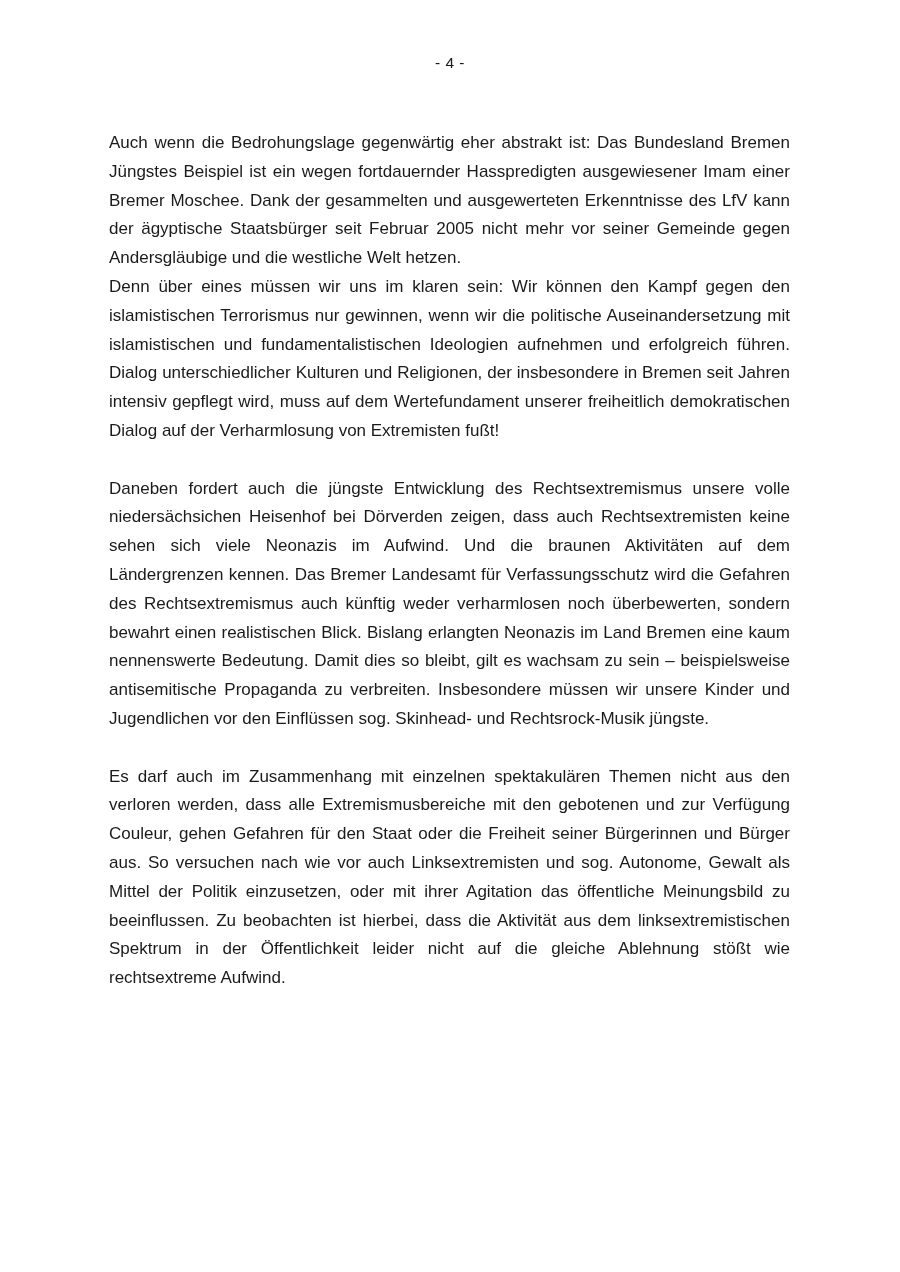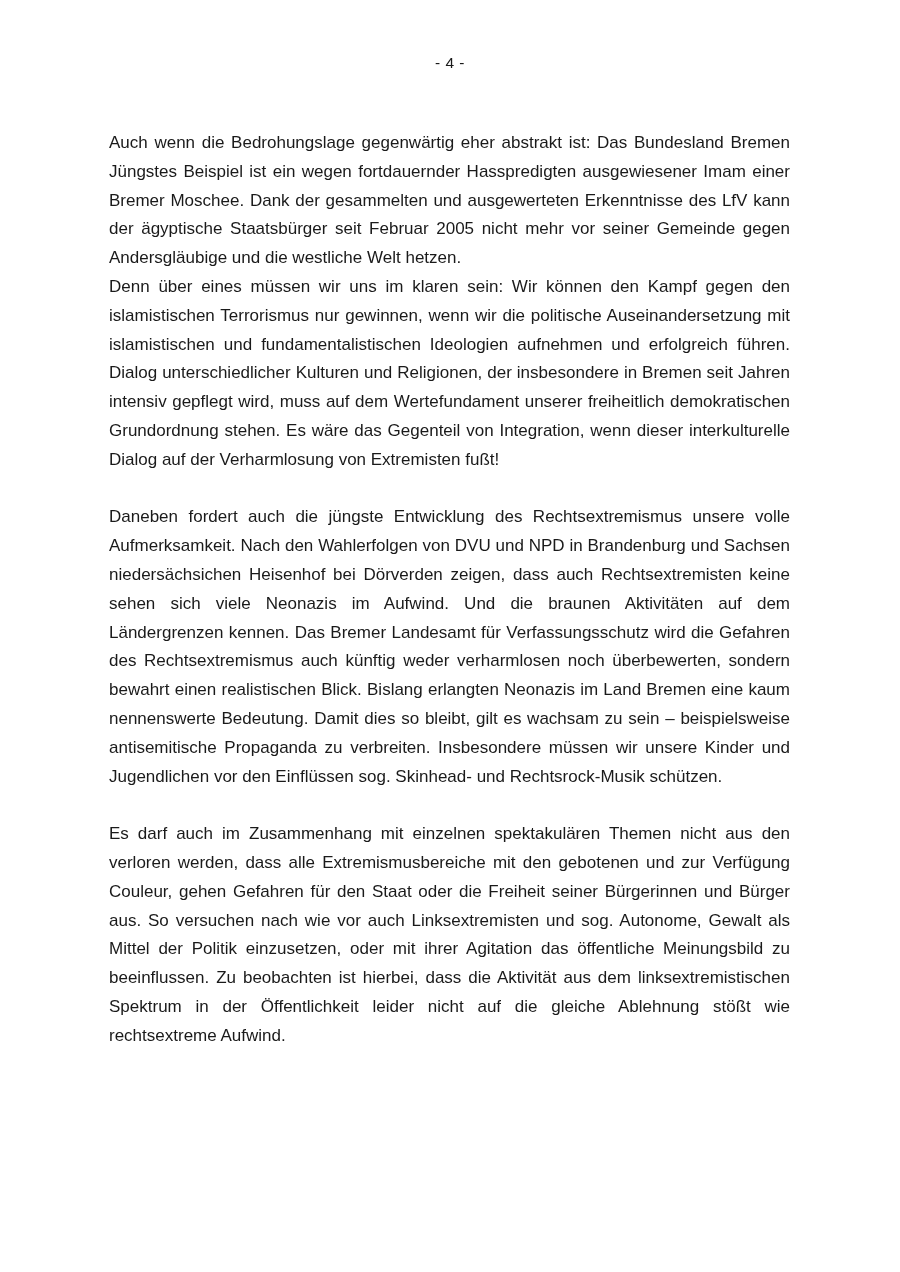--- a/index.html
+++ b/index.html
@@ -66,35 +66,33 @@
         <div class="text-line">Bremer Moschee. Dank der gesammelten und ausgewerteten Erkenntnisse des LfV kann</div>
         <div class="text-line">der  ägyptische Staatsbürger seit Februar 2005 nicht mehr vor seiner Gemeinde gegen</div>
         <div class="text-line para-last">Andersgläubige und die westliche Welt hetzen.</div>
       </div>
       <div class="paragraph">
         <div class="text-line">Denn über eines müssen wir uns im klaren sein: Wir können den Kampf gegen den</div>
         <div class="text-line">islamistischen Terrorismus nur gewinnen, wenn wir die politische Auseinandersetzung mit</div>
         <div class="text-line">islamistischen und fundamentalistischen Ideologien aufnehmen und erfolgreich führen. Der</div>
         <div class="text-line">Dialog unterschiedlicher Kulturen und Religionen, der insbesondere in Bremen seit Jahren</div>
         <div class="text-line">intensiv gepflegt wird, muss auf dem Wertefundament unserer freiheitlich demokratischen</div>
-        <div class="text-line">Grundordnung stehen. Es wäre das Gegenteil von Integration, wenn dieser interkulturelle</div>
         <div class="text-line para-last">Dialog auf der Verharmlosung von Extremisten fußt!</div>
       </div>
       <div class="spacer"></div>
       <div class="paragraph">
         <div class="text-line">Daneben fordert auch die jüngste Entwicklung des Rechtsextremismus unsere volle</div>
-        <div class="text-line">Aufmerksamkeit. Nach den Wahlerfolgen von DVU und NPD in Brandenburg und Sachsen</div>
         <div class="text-line">niedersächsichen Heisenhof bei Dörverden zeigen, dass auch Rechtsextremisten keine</div>
         <div class="text-line">sehen sich viele Neonazis im Aufwind. Und die braunen Aktivitäten auf dem</div>
         <div class="text-line">Ländergrenzen kennen. Das Bremer Landesamt für Verfassungsschutz wird die Gefahren</div>
         <div class="text-line">des Rechtsextremismus auch künftig weder verharmlosen noch überbewerten, sondern</div>
         <div class="text-line">bewahrt einen realistischen Blick. Bislang erlangten Neonazis im Land Bremen eine kaum</div>
         <div class="text-line">nennenswerte Bedeutung. Damit dies so bleibt, gilt es wachsam zu sein – beispielsweise</div>
         <div class="text-line">antisemitische Propaganda zu verbreiten. Insbesondere müssen wir unsere Kinder und</div>
-        <div class="text-line para-last">Jugendlichen vor den Einflüssen sog. Skinhead- und Rechtsrock-Musik schützen.</div>
+        <div class="text-line para-last">Jugendlichen vor den Einflüssen sog. Skinhead- und Rechtsrock-Musik jüngste.</div>
       </div>
       <div class="spacer"></div>
       <div class="paragraph">
         <div class="text-line">Es darf auch im Zusammenhang mit einzelnen spektakulären Themen nicht aus den Augen</div>
         <div class="text-line">verloren werden, dass alle Extremismusbereiche mit den gebotenen und zur Verfügung</div>
         <div class="text-line">Couleur, gehen Gefahren für den Staat oder die Freiheit seiner Bürgerinnen und Bürger</div>
         <div class="text-line">aus.  So versuchen nach wie vor auch Linksextremisten und sog. Autonome, Gewalt als</div>
         <div class="text-line">Mittel der Politik einzusetzen, oder mit ihrer Agitation das öffentliche Meinungsbild zu</div>
         <div class="text-line">beeinflussen. Zu beobachten ist hierbei, dass die Aktivität aus dem linksextremistischen</div>
         <div class="text-line">Spektrum in der Öffentlichkeit leider nicht auf die gleiche Ablehnung stößt wie</div>

